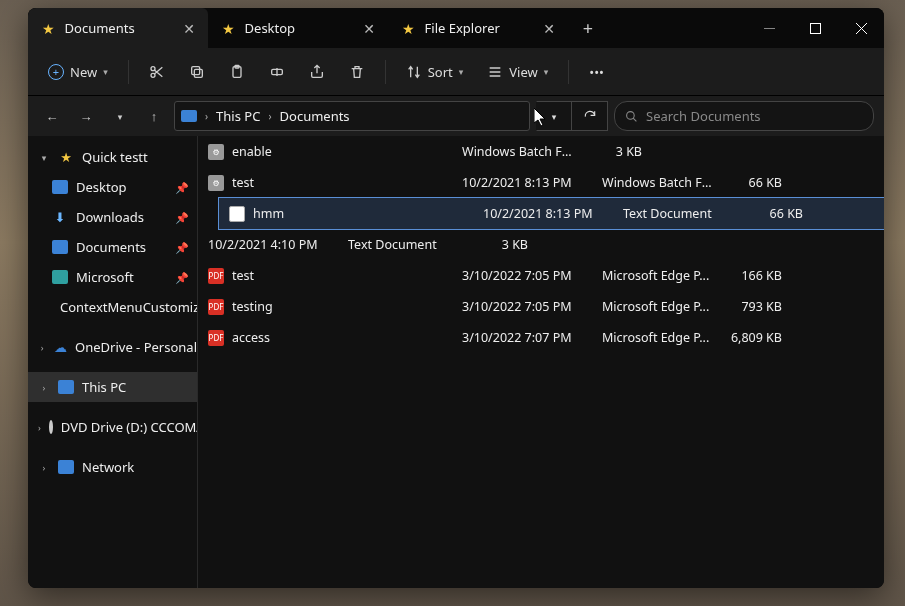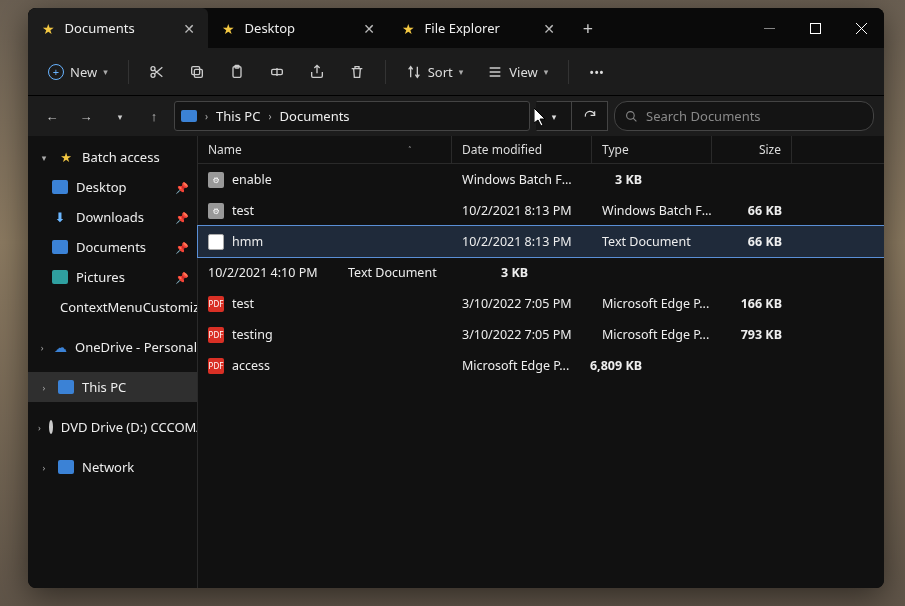--- a/index.html
+++ b/index.html
@@ -174,26 +174,26 @@
 .col-date{width:140px;}
 .col-type{width:120px;}
 .col-size{width:80px; justify-content:flex-end; padding-right:10px;}
 .sort-caret{font-size:9px;color:#ccc; margin-left:auto; margin-right:40px;}
 
 .rows{flex:1;}
 .row{
   height:31px; display:flex; align-items:center;
   font-size:12.5px; color:#eee;
 }
-.row.selected{ outline:1px solid #5a8fd6; background:#1f2a3a; }
+.row.selected{ outline:1px solid #5a8fd6; background:#1f2a3a;margin-left:21px; }
 .cell{padding-left:10px;}
 .c-name{width:254px; display:flex; align-items:center; gap:8px;}
 .c-date{width:140px;}
 .c-type{width:120px; overflow:hidden; text-overflow:ellipsis; white-space:nowrap;}
-.c-size{width:80px; text-align:right; padding-right:10px;font-weight:bold;}
+.c-size{width:80px; text-align:right; padding-right:10px;}
 .file-ic{width:16px;height:16px;display:inline-flex;align-items:center;justify-content:center;border-radius:2px;font-size:8px;background:#ddd;color:#333;}
 .file-ic.bat{background:#999;color:#fff;}
 .file-ic.txt{background:#fff;border:1px solid #aaa;}
 .file-ic.pdf{background:#d93025;color:#fff;}
 
 
 .statusbar{
   height:26px; border-top:1px solid #2a2a2a;
   display:flex; align-items:center;
   padding:0 10px; font-size:12px; color:#ccc;
@@ -352,40 +352,40 @@
         </svg>
       <span>Search Documents</span>
     </div>
   </div>
 
   <div class="body">
     <div class="sidebar">
       <div class="side-item group">
         <span class="expand">▾</span>
         <span class="ic ic-star">★</span>
-        <span>Batch access</span>
+        <span>Quick testt</span>
       </div>
       <div class="side-item">
         <span class="ic ic-blue"></span>
         <span>Desktop</span>
         <span class="pin">📌</span>
       </div>
       <div class="side-item">
         <span class="ic" style="color:#6bb6ff;">⬇</span>
         <span>Downloads</span>
         <span class="pin">📌</span>
       </div>
       <div class="side-item">
         <span class="ic ic-blue"></span>
         <span>Documents</span>
         <span class="pin">📌</span>
       </div>
       <div class="side-item">
         <span class="ic ic-teal"></span>
-        <span>Pictures</span>
+        <span>Microsoft</span>
         <span class="pin">📌</span>
       </div>
       <div class="side-item">
         <span class="ic ic-folder"></span>
         <span>ContextMenuCustomizations</span>
       </div>
       <div style="height:10px;"></div>
       <div class="side-item group">
         <span class="expand">›</span>
         <span class="ic" style="color:#3b82d6;">☁</span>
@@ -405,35 +405,20 @@
       </div>
       <div style="height:10px;"></div>
       <div class="side-item group">
         <span class="expand">›</span>
         <span class="ic ic-blue"></span>
         <span>Network</span>
       </div>
     </div>
 
     <div class="listing">
-      <div class="columns">
-        <div class="col col-name">
-          <span>Name</span>
-          <span class="sort-caret">˄</span>
-        </div>
-        <div class="col col-date">
-            <span>Date modified</span>
-          </div>
-        <div class="col col-type">
-            <span>Type</span>
-          </div>
-        <div class="col col-size">
-            <span>Size</span>
-          </div>
-      </div>
       <div class="rows" id="rows">
           <div class="row">
             <div class="cell c-name">
               <span class="file-ic bat">⚙</span>
               <span>enable</span>
             </div>
             <div class="cell c-type">Windows Batch File</div>
             <div class="cell c-size">3 KB</div>
           </div>
           <div class="row">
@@ -475,20 +460,21 @@
             </div>
             <div class="cell c-date">3/10/2022 7:05 PM</div>
             <div class="cell c-type">Microsoft Edge P...</div>
             <div class="cell c-size">793 KB</div>
           </div>
           <div class="row">
             <div class="cell c-name">
               <span class="file-ic pdf">PDF</span>
               <span>access</span>
             </div>
+            <div class="cell c-date">3/10/2022 7:07 PM</div>
             <div class="cell c-type">Microsoft Edge P...</div>
             <div class="cell c-size">6,809 KB</div>
           </div>
         </div>
     </div>
   </div>
 
 </div>
 
 <div class="cursor">

